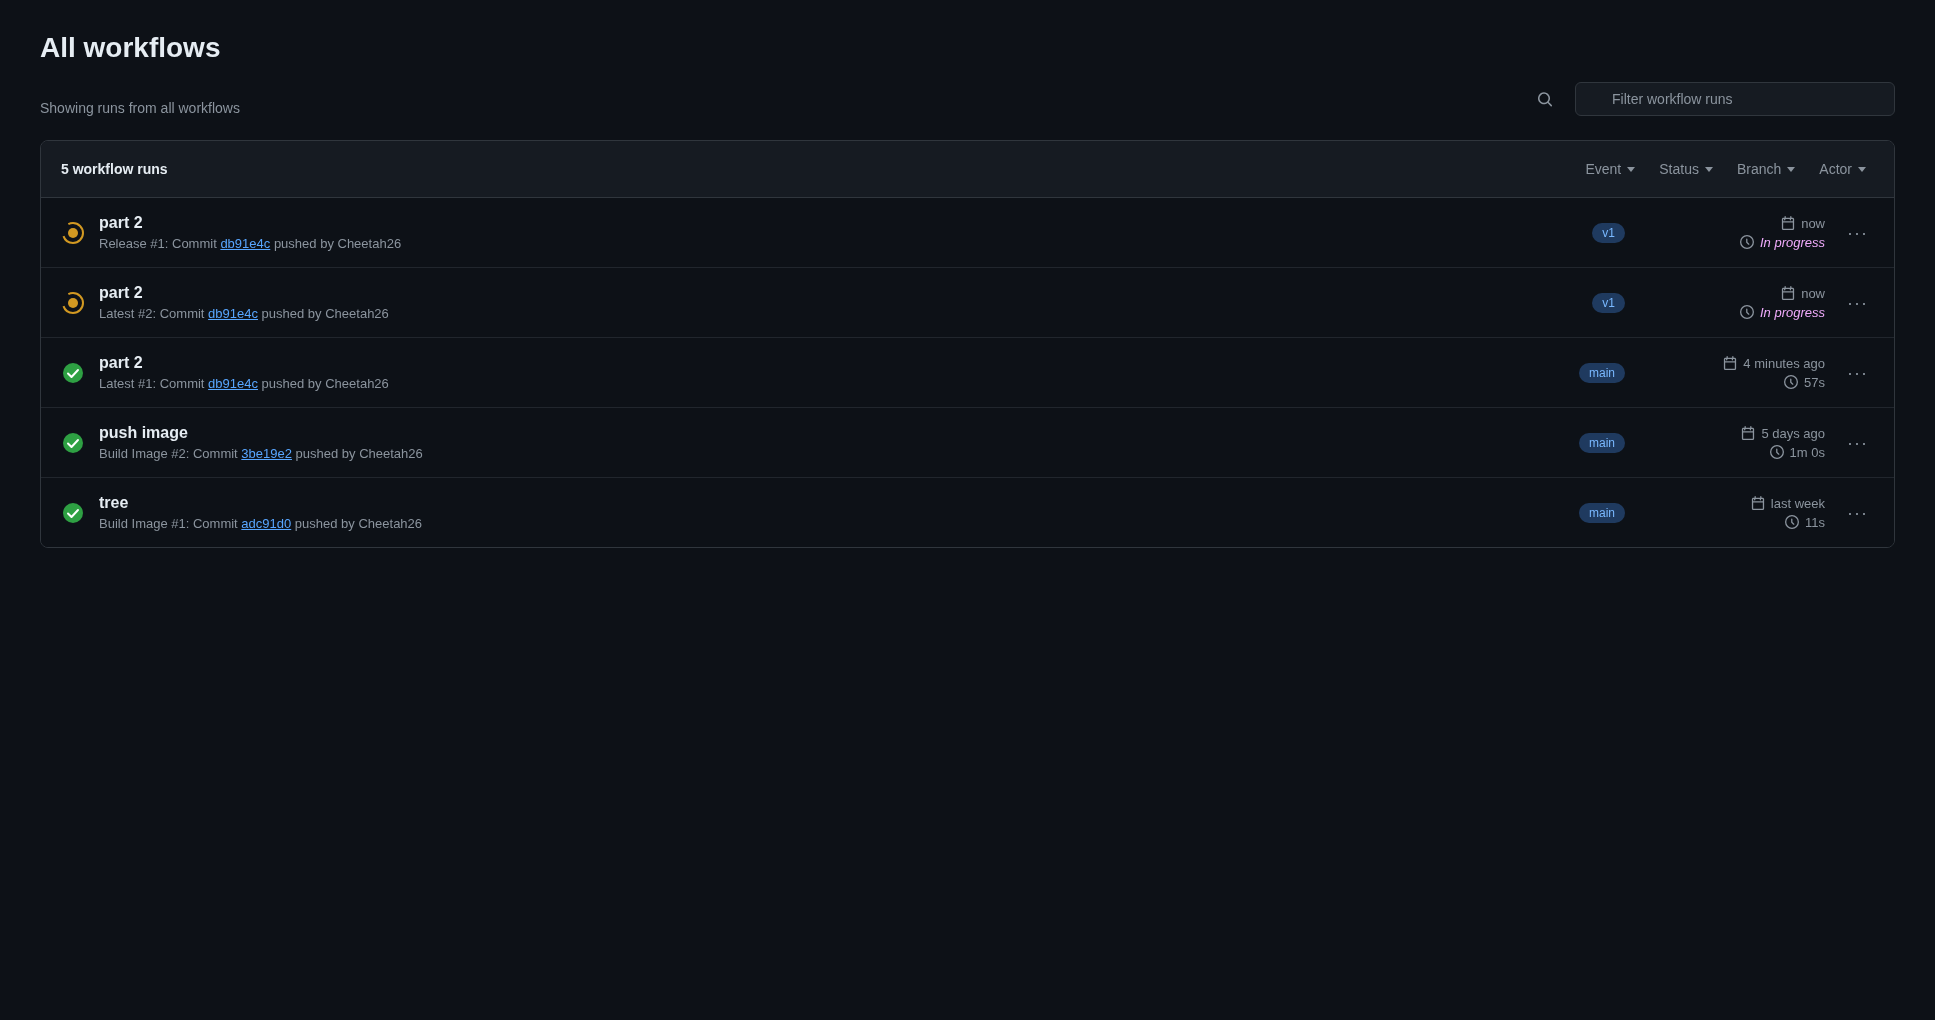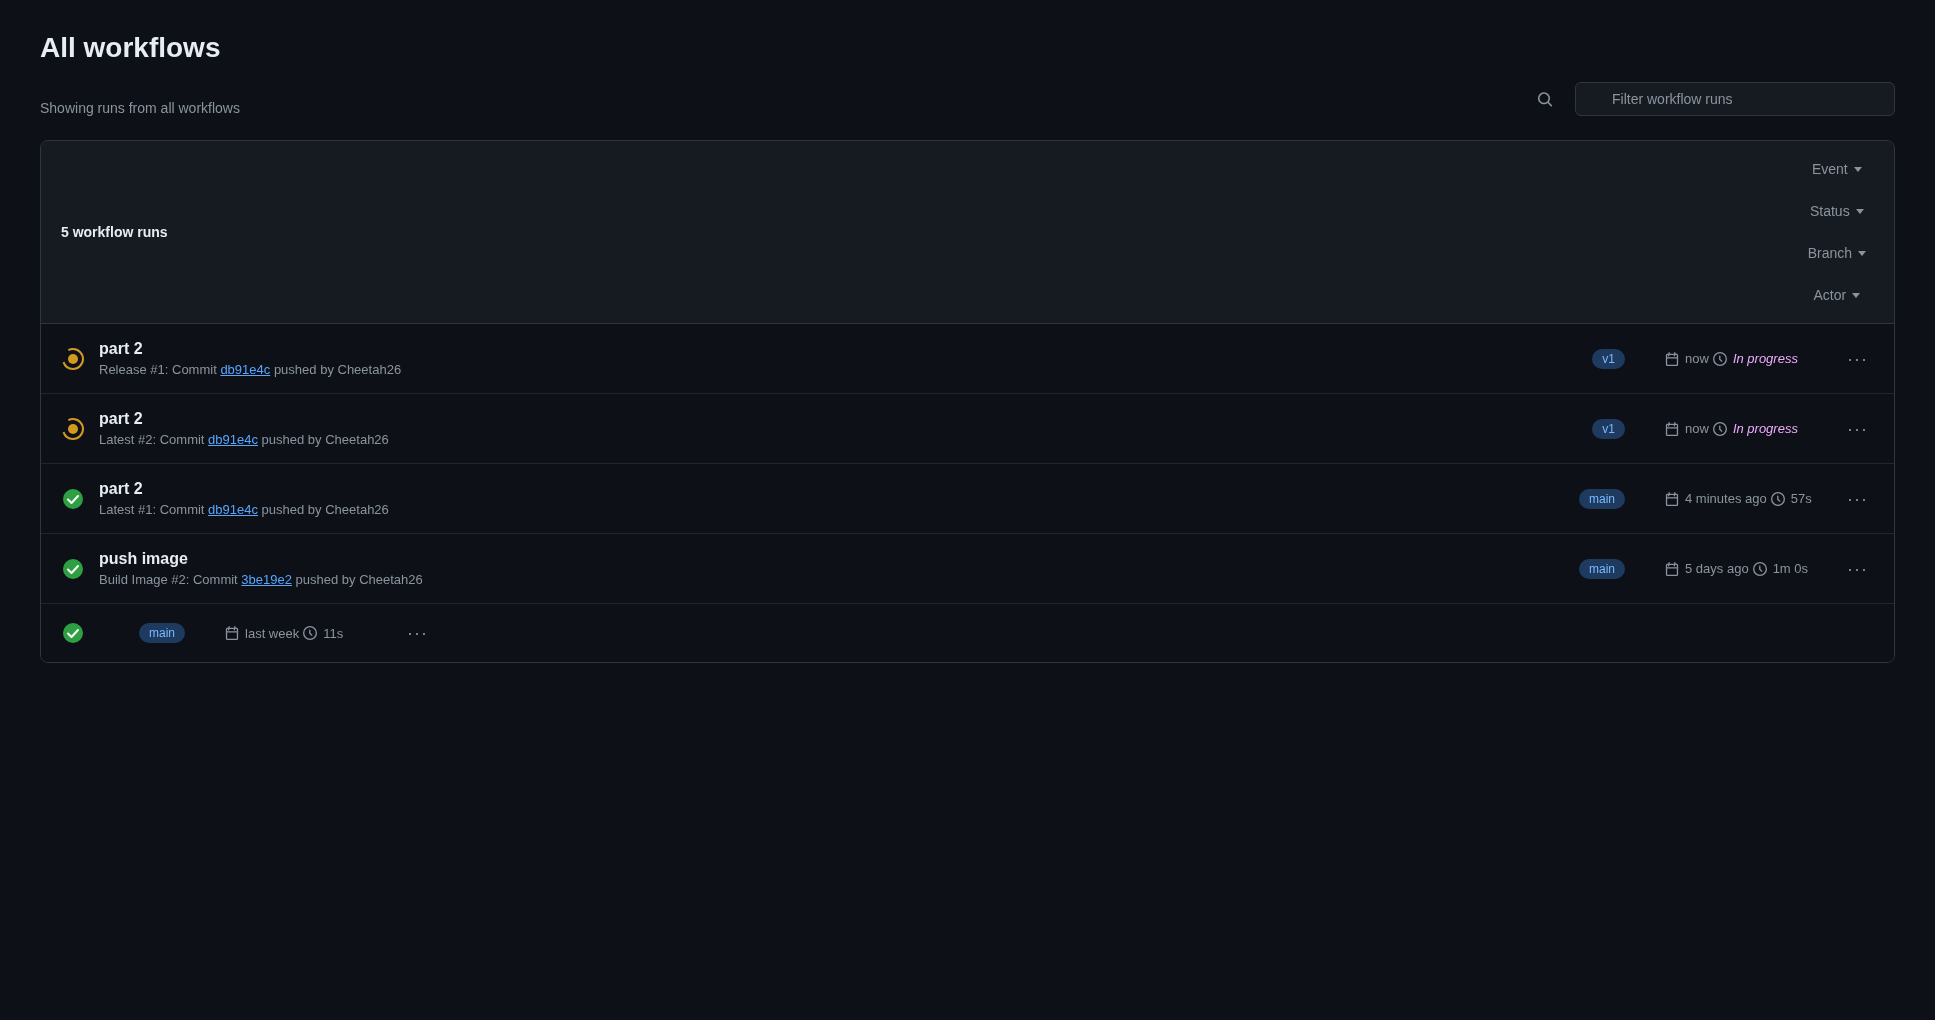--- a/index.html
+++ b/index.html
@@ -81,23 +81,22 @@
     }
 
     .workflows-count {
       font-size: 14px;
       font-weight: 600;
       color: #e6edf3;
     }
 
     .filter-buttons {
       display: flex;
-      gap: 18px;
-      align-items: center;
-      flex-direction: column;
+      gap: 8px;
+      align-items: center;
     }
 
     .filter-btn {
       background-color: transparent;
       border: none;
       color: #8b949e;
       font-size: 14px;
       cursor: pointer;
       display: flex;
       align-items: center;
@@ -175,21 +174,21 @@
       border-radius: 12px;
       padding: 3px 10px;
       font-size: 12px;
       font-weight: 500;
       margin: 0 40px;
       flex-shrink: 0;
     }
 
     .workflow-meta {
       display: flex;
-      flex-direction: row;
+      flex-direction: column;
       align-items: flex-end;
       gap: 4px;
       min-width: 160px;
       margin-right: 16px;
     }
 
     .meta-row {
       display: flex;
       align-items: center;
       gap: 6px;
@@ -407,20 +406,26 @@
       </div>
       <button class="more-btn" title="More options">···</button>
     </div>
         <div class="workflow-row">
       <div class="status-icon">
         <svg class="icon-success" viewBox="0 0 24 24" fill="none" xmlns="http://www.w3.org/2000/svg">
         <circle cx="12" cy="12" r="10" fill="#2ea043"></circle>
         <path d="M7 12.5l3.5 3.5 6.5-7" stroke="#fff" stroke-width="2" stroke-linecap="round" stroke-linejoin="round"></path>
       </svg>
       </div>
+      <div class="workflow-info">
+        <div class="workflow-name">tree</div>
+        <div class="workflow-detail">
+          Build Image #1: Commit <a>adc91d0</a> pushed by Cheetah26
+        </div>
+      </div>
       <span class="branch-badge">main</span>
       <div class="workflow-meta">
         <div class="meta-row">
           <span class="meta-icon">
                 <svg width="14" height="14" viewBox="0 0 16 16" fill="#8b949e">
                   <path fill-rule="evenodd" d="M4.75 0a.75.75 0 01.75.75V2h5V.75a.75.75 0 011.5 0V2h1.25c.966 0 1.75.784 1.75 1.75v10.5A1.75 1.75 0 0113.25 16H2.75A1.75 1.75 0 011 14.25V3.75C1 2.784 1.784 2 2.75 2H4V.75A.75.75 0 014.75 0zm0 3.5h-2a.25.25 0 00-.25.25V6h11V3.75a.25.25 0 00-.25-.25H11.5v.75a.75.75 0 01-1.5 0V3.5h-5v.75a.75.75 0 01-1.5 0V3.5zm-2.25 4v6.75c0 .138.112.25.25.25h10.5a.25.25 0 00.25-.25V7.5H2.5z"></path>
                 </svg>
               </span>
           <span>last week</span>
         </div>

